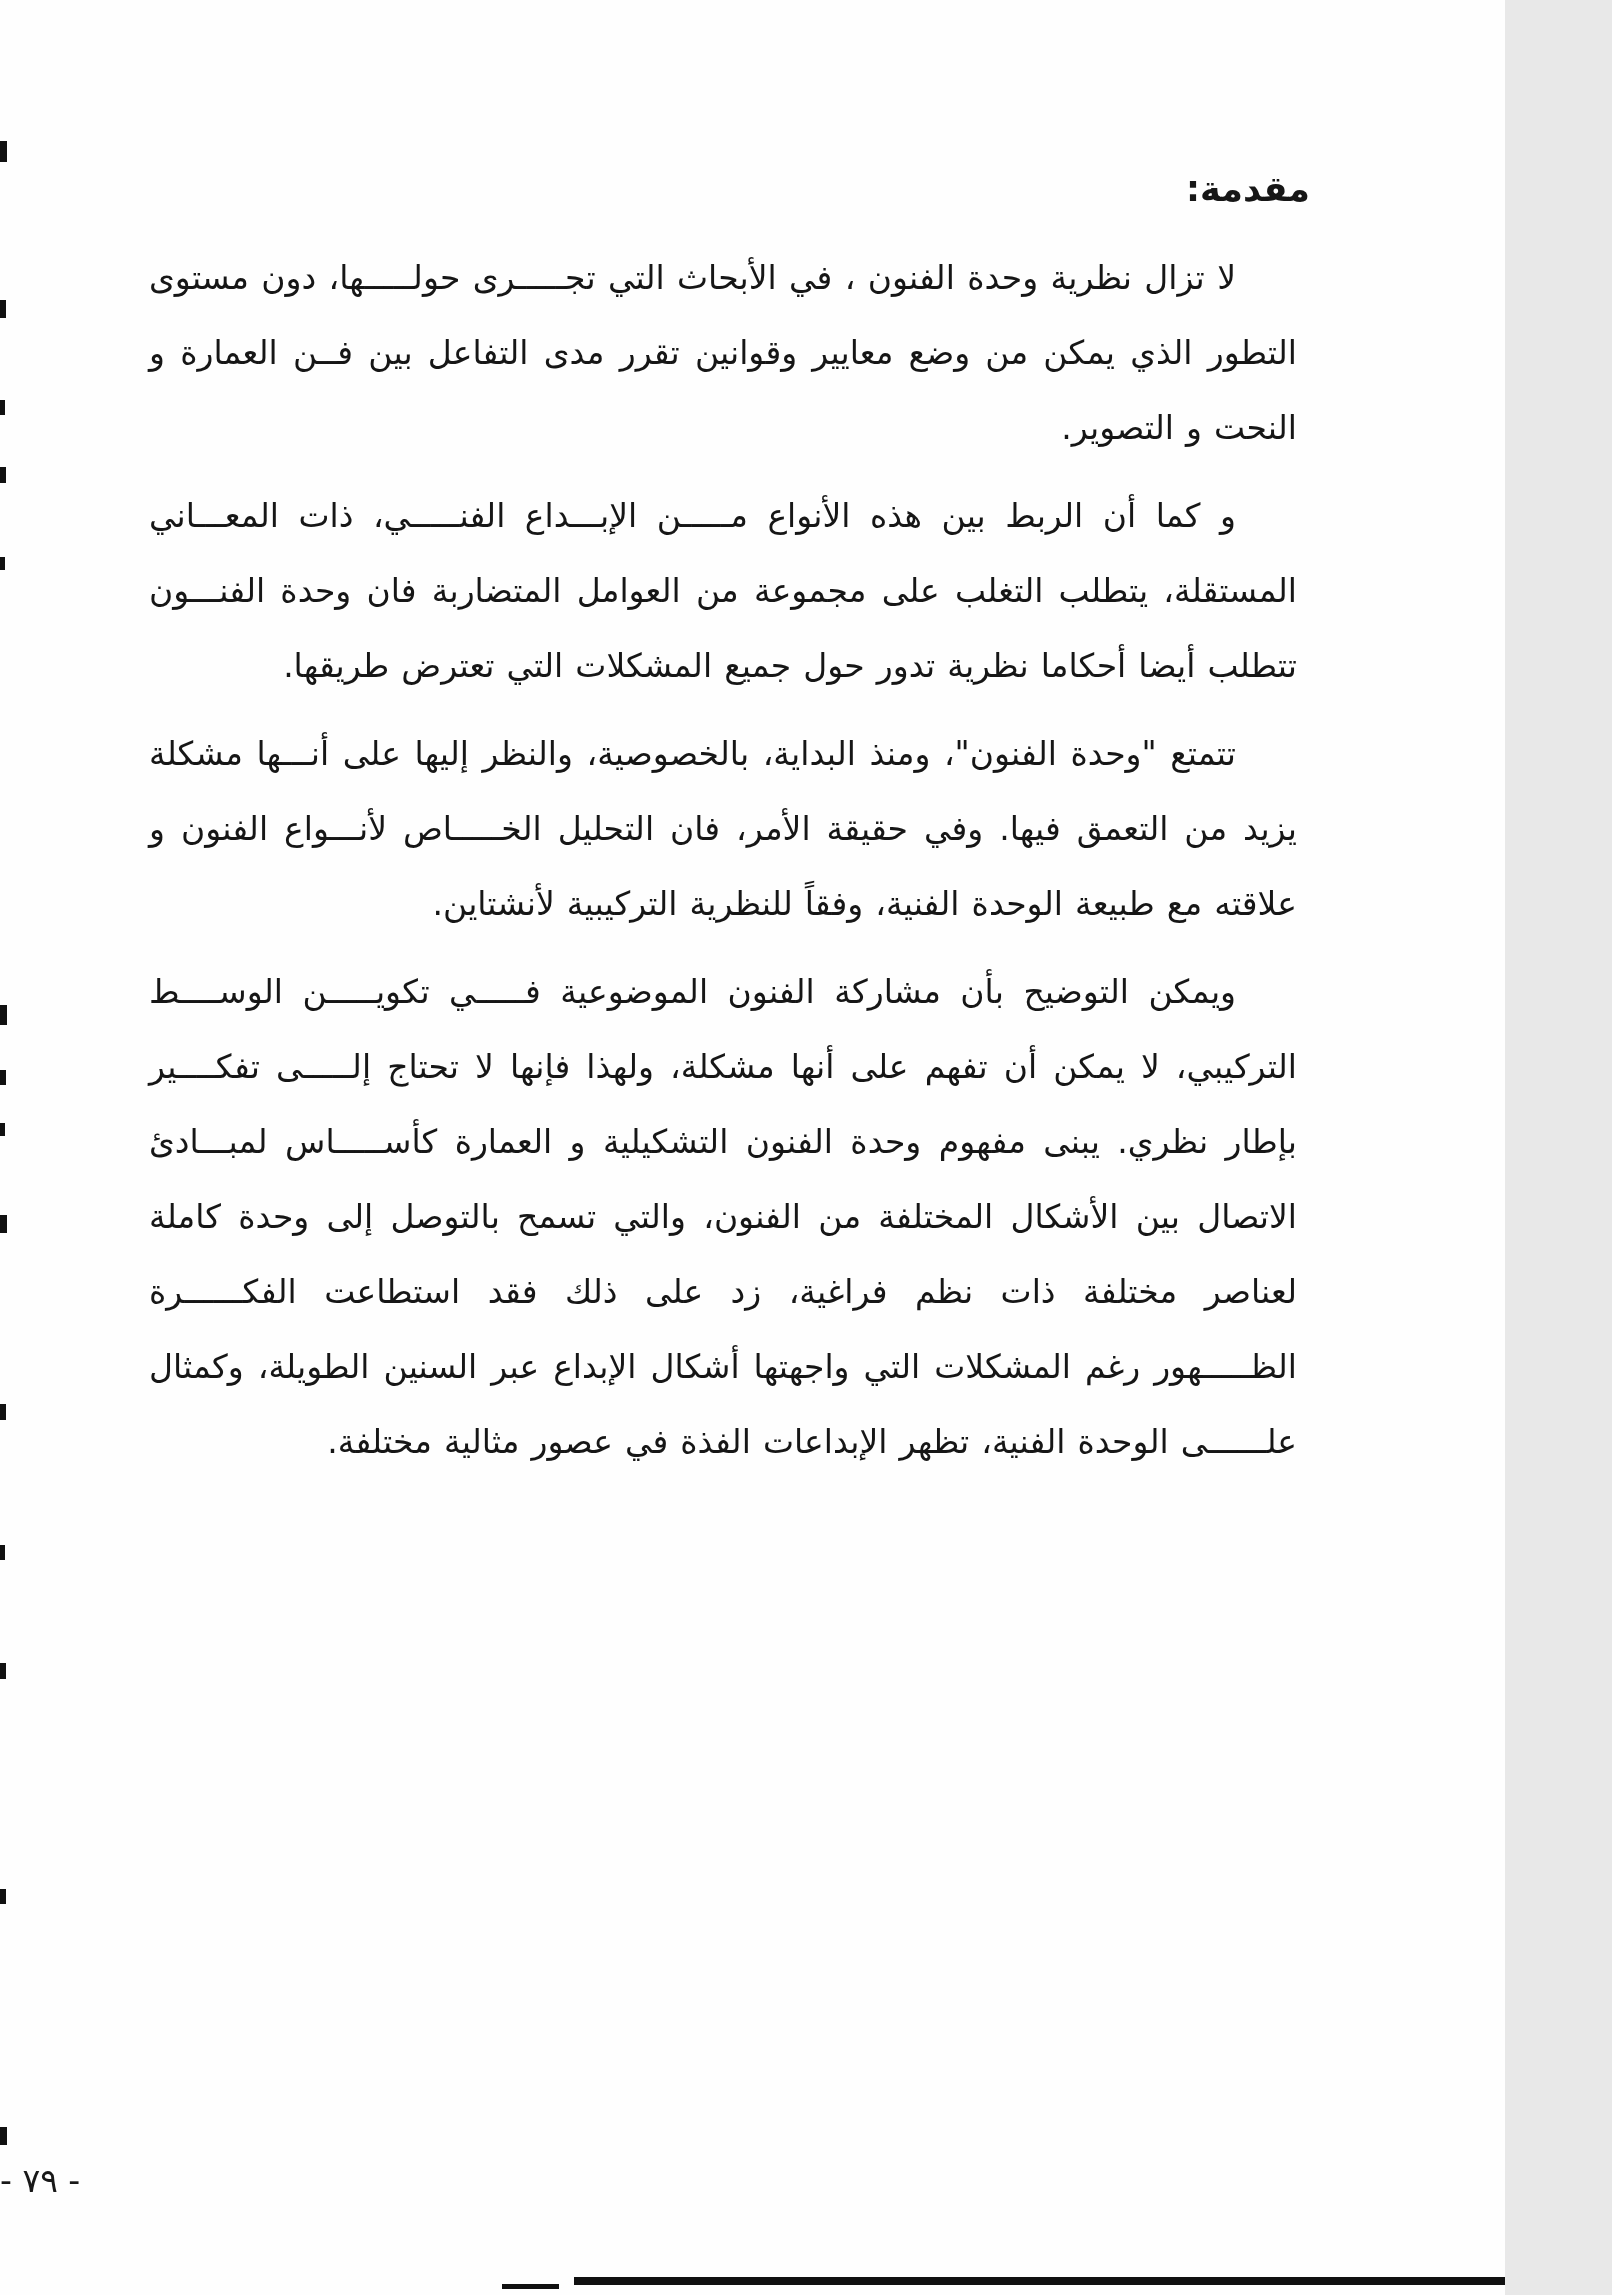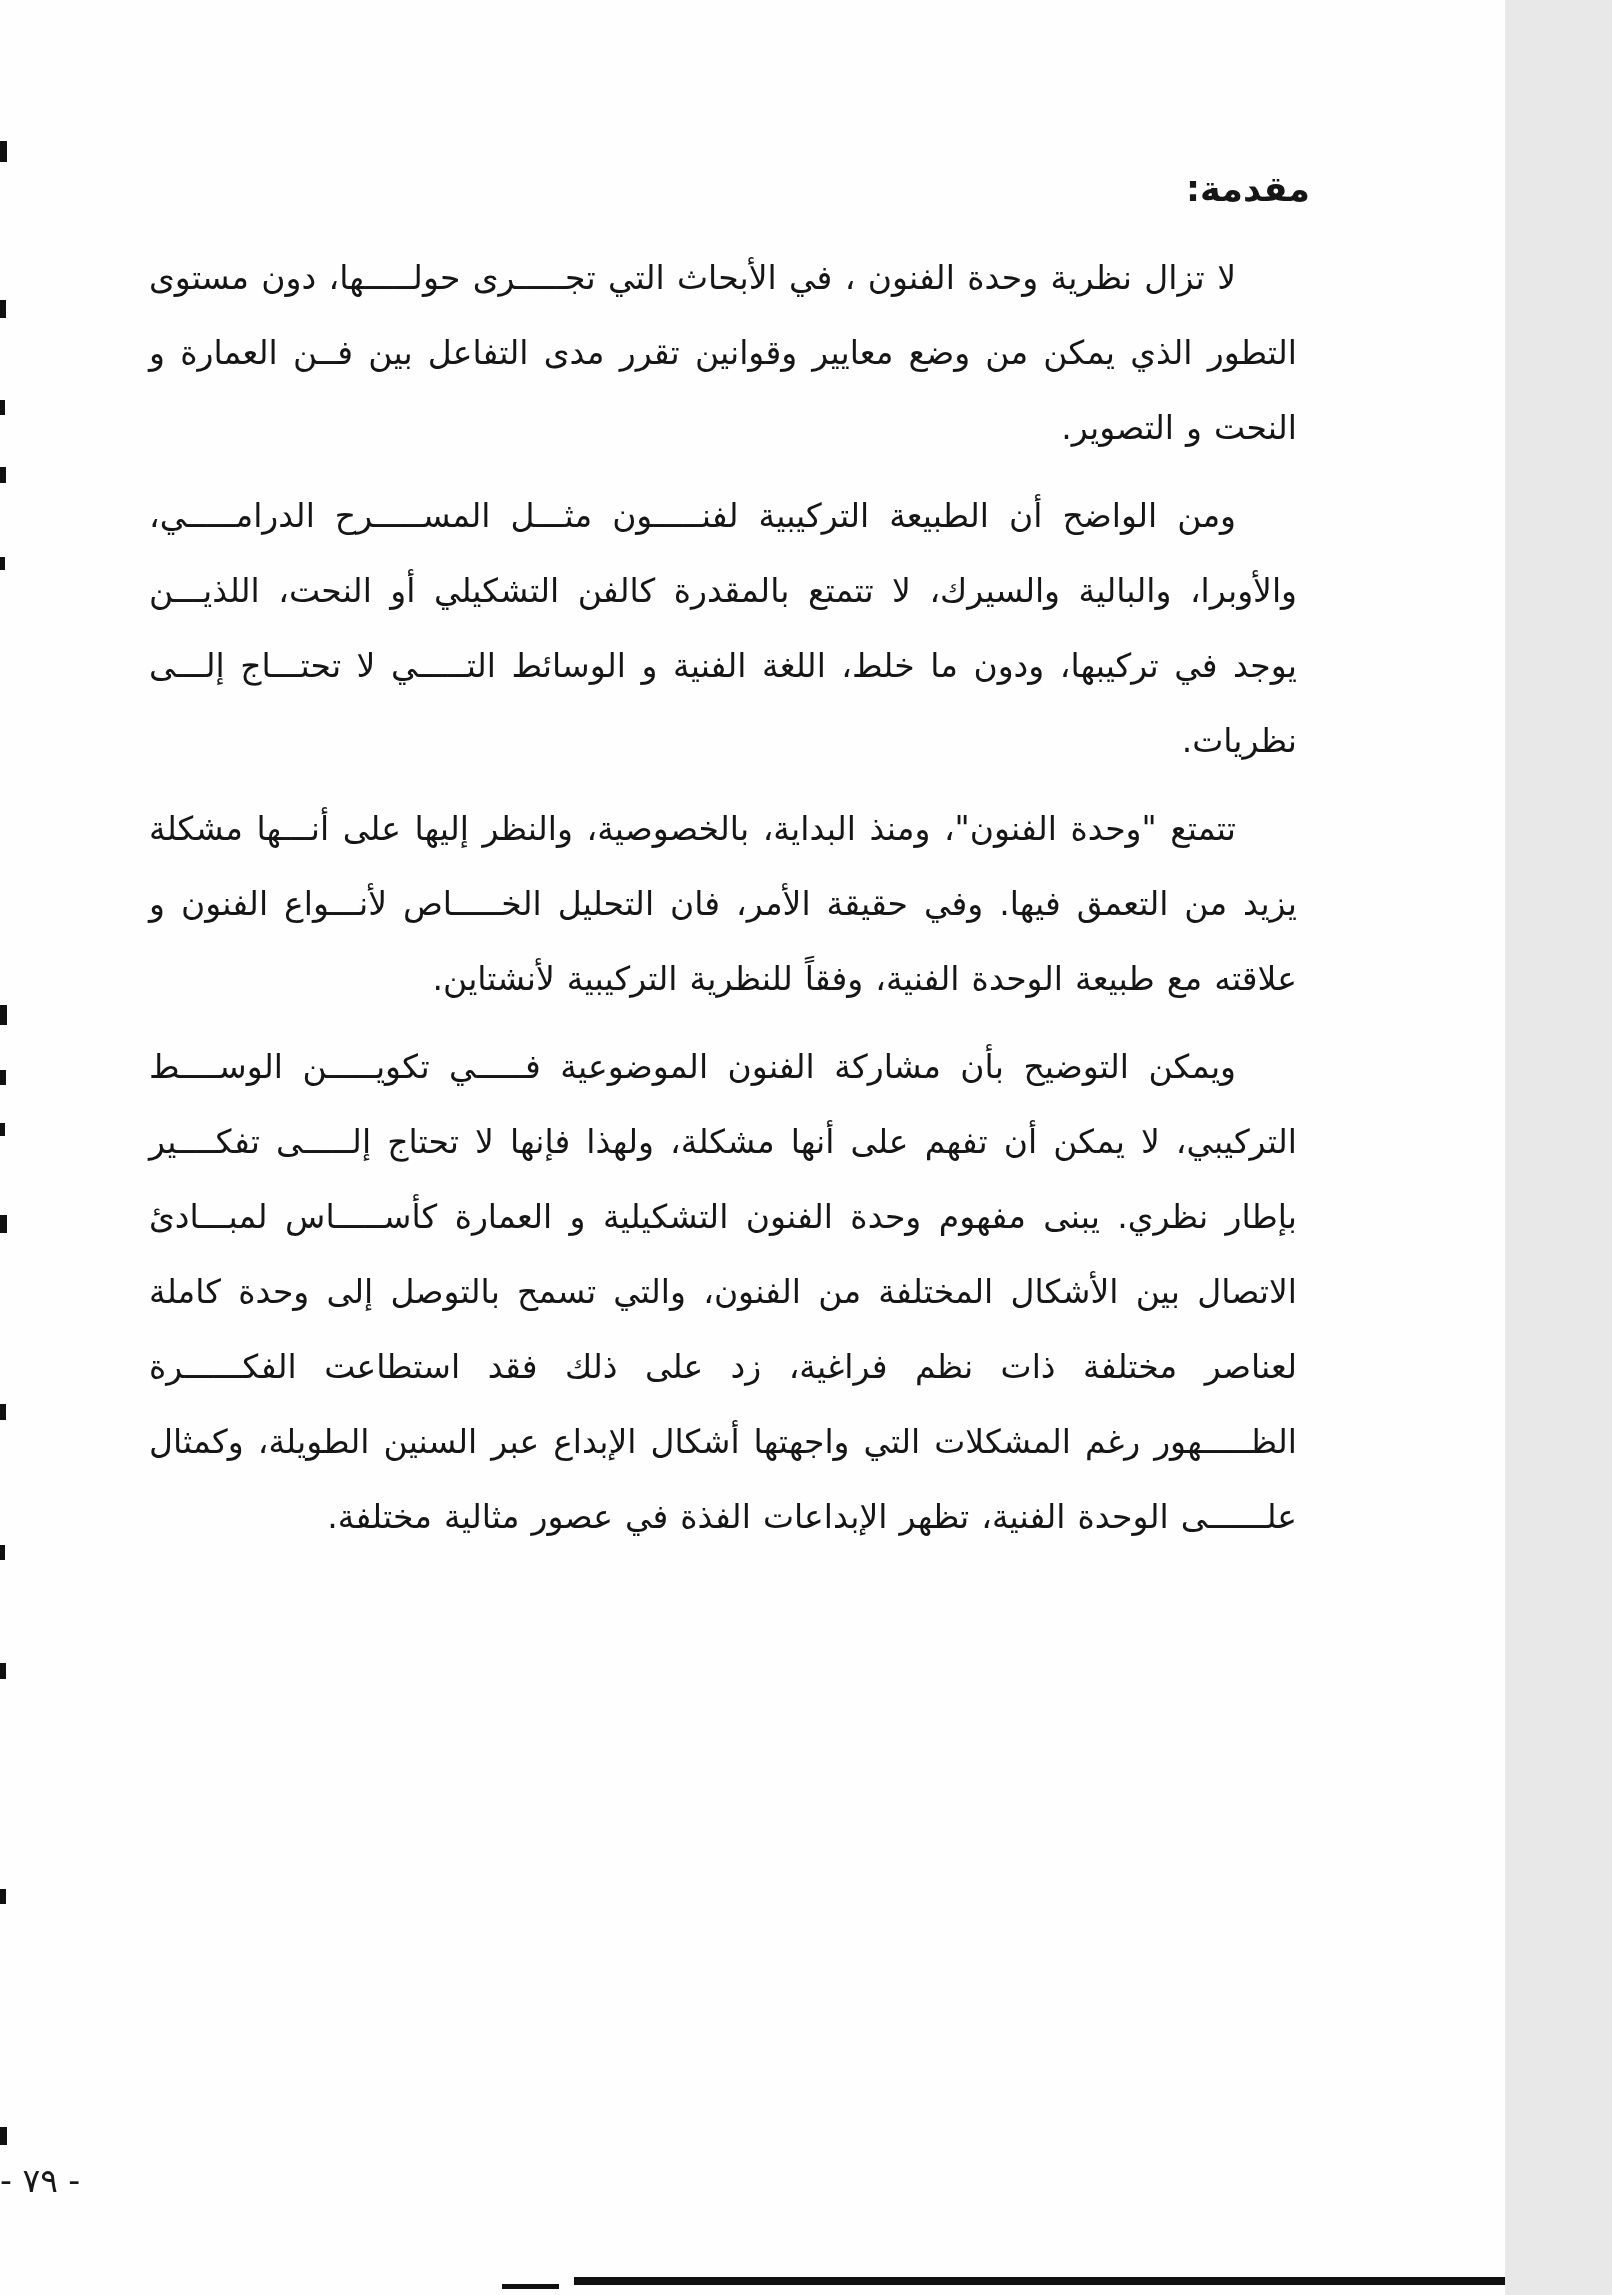--- a/index.html
+++ b/index.html
@@ -65,21 +65,21 @@
   }
 </style>
 </head>
 <body>
 
 <div class="scan-page">
 
   <div class="text-block">
     <h1 class="doc-heading">مقدمة:</h1>
     <p class="doc-paragraph">لا تزال نظرية وحدة الفنون ، في الأبحاث التي تجـــــرى حولـــــها، دون مستوى التطور الذي يمكن من وضع معايير وقوانين تقرر مدى التفاعل بين فــن العمارة و النحت و التصوير.</p>
-    <p class="doc-paragraph">ومن الواضح أن الطبيعة التركيبية لفنـــــون مثـــل المســـــرح الدرامـــــي، والأوبرا، والبالية والسيرك، لا تتمتع بالمقدرة كالفن التشكيلي أو النحت، اللذيـــن يوجد في تركيبها، ودون ما خلط، اللغة الفنية و الوسائط التـــــي لا تحتـــاج إلـــى نظريات.</p>
+    <p class="doc-paragraph">و كما أن الربط بين هذه الأنواع مـــــن الإبـــداع الفنـــــي، ذات المعـــاني المستقلة، يتطلب التغلب على مجموعة من العوامل المتضاربة فان وحدة الفنـــون تتطلب أيضا أحكاما نظرية تدور حول جميع المشكلات التي تعترض طريقها.</p>
     <p class="doc-paragraph">تتمتع "وحدة الفنون"، ومنذ البداية، بالخصوصية، والنظر إليها على أنـــها مشكلة يزيد من التعمق فيها.  وفي حقيقة الأمر، فان التحليل الخـــــاص لأنـــواع الفنون و علاقته مع طبيعة الوحدة الفنية، وفقاً للنظرية التركيبية لأنشتاين.</p>
     <p class="doc-paragraph">ويمكن التوضيح بأن مشاركة الفنون الموضوعية فـــــي تكويـــــن الوســــط التركيبي، لا يمكن أن تفهم على أنها مشكلة، ولهذا فإنها لا تحتاج إلـــــى تفكــــير بإطار نظري.  يبنى مفهوم وحدة  الفنون التشكيلية و العمارة كأســـــاس لمبـــادئ الاتصال بين الأشكال المختلفة من الفنون، والتي تسمح بالتوصل إلى وحدة كاملة لعناصر مختلفة ذات نظم فراغية، زد على ذلك فقد استطاعت الفكــــــرة الظـــــهور رغم المشكلات التي واجهتها أشكال الإبداع عبر السنين الطويلة، وكمثال علــــــى الوحدة الفنية، تظهر الإبداعات الفذة في عصور مثالية مختلفة.</p>
   </div>
 
   <div class="page-number">- ٧٩ -</div>
 
   <div class="edge-mark" style="left:0; top:141px;  width:6.6px;  height:21px;"></div>
   <div class="edge-mark" style="left:0; top:300px;  width:5.7px;  height:18px;"></div>
   <div class="edge-mark" style="left:0; top:400px;  width:4.9px;  height:14.8px;"></div>
   <div class="edge-mark" style="left:0; top:467px;  width:5.7px;  height:16.4px;"></div>

